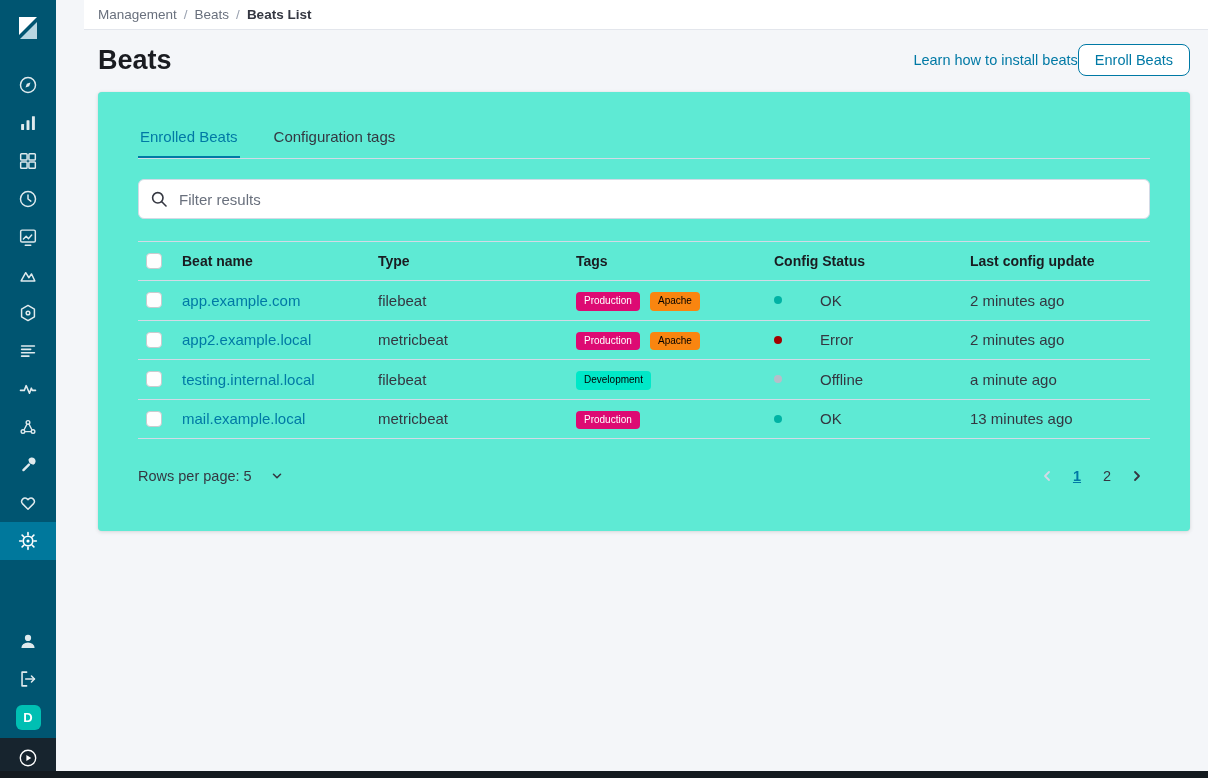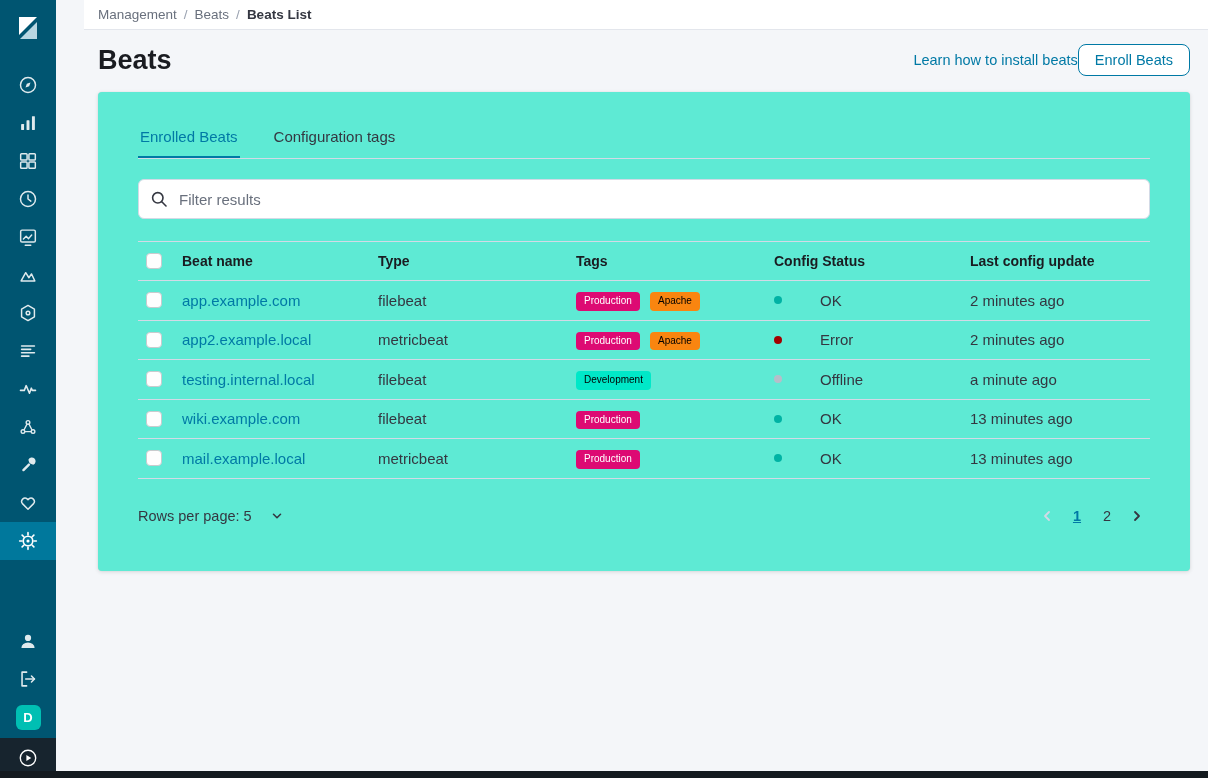--- a/index.html
+++ b/index.html
@@ -390,37 +390,20 @@
               <span class="dot dot--offline"></span>
               <span>Offline</span>
             </span>
           </td>
           <td>a minute ago</td>
         </tr>
         <tr>
           <td>
               <input type="checkbox" class="cbox" style="">
             </td>
-          <td><a class="beat-link">wiki.example.com</a></td>
-          <td>filebeat</td>
-          <td>
-            <span class="badge badge--production">Production</span>
-          </td>
-          <td>
-            <span class="status">
-              <span class="dot dot--ok"></span>
-              <span>OK</span>
-            </span>
-          </td>
-          <td>13 minutes ago</td>
-        </tr>
-        <tr>
-          <td>
-              <input type="checkbox" class="cbox" style="">
-            </td>
           <td><a class="beat-link">mail.example.local</a></td>
           <td>metricbeat</td>
           <td>
             <span class="badge badge--production">Production</span>
           </td>
           <td>
             <span class="status">
               <span class="dot dot--ok"></span>
               <span>OK</span>
             </span>

